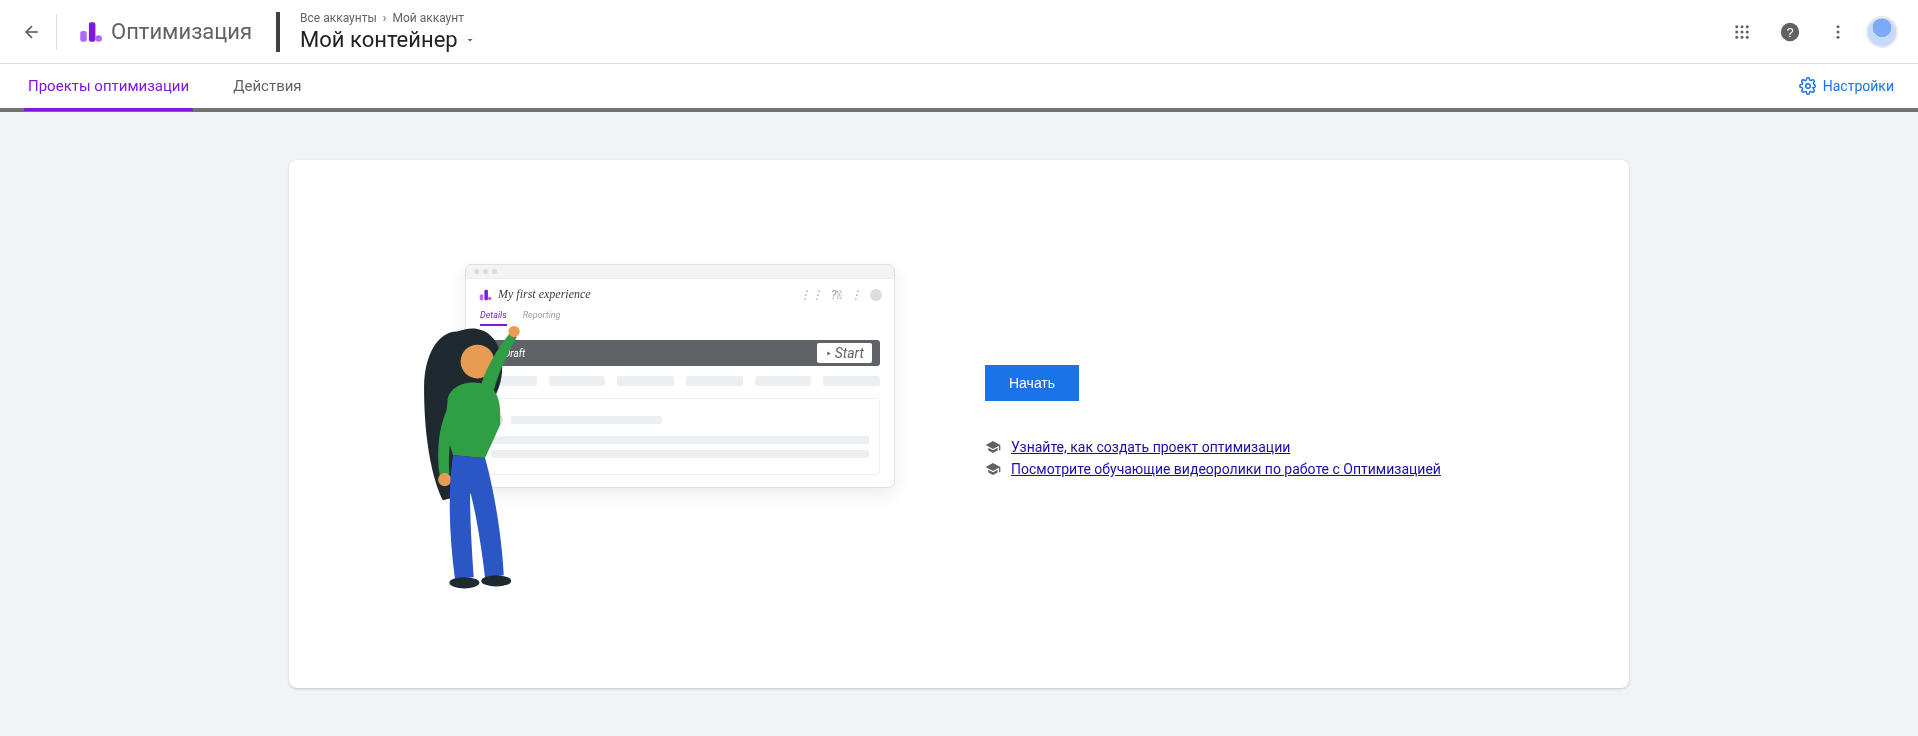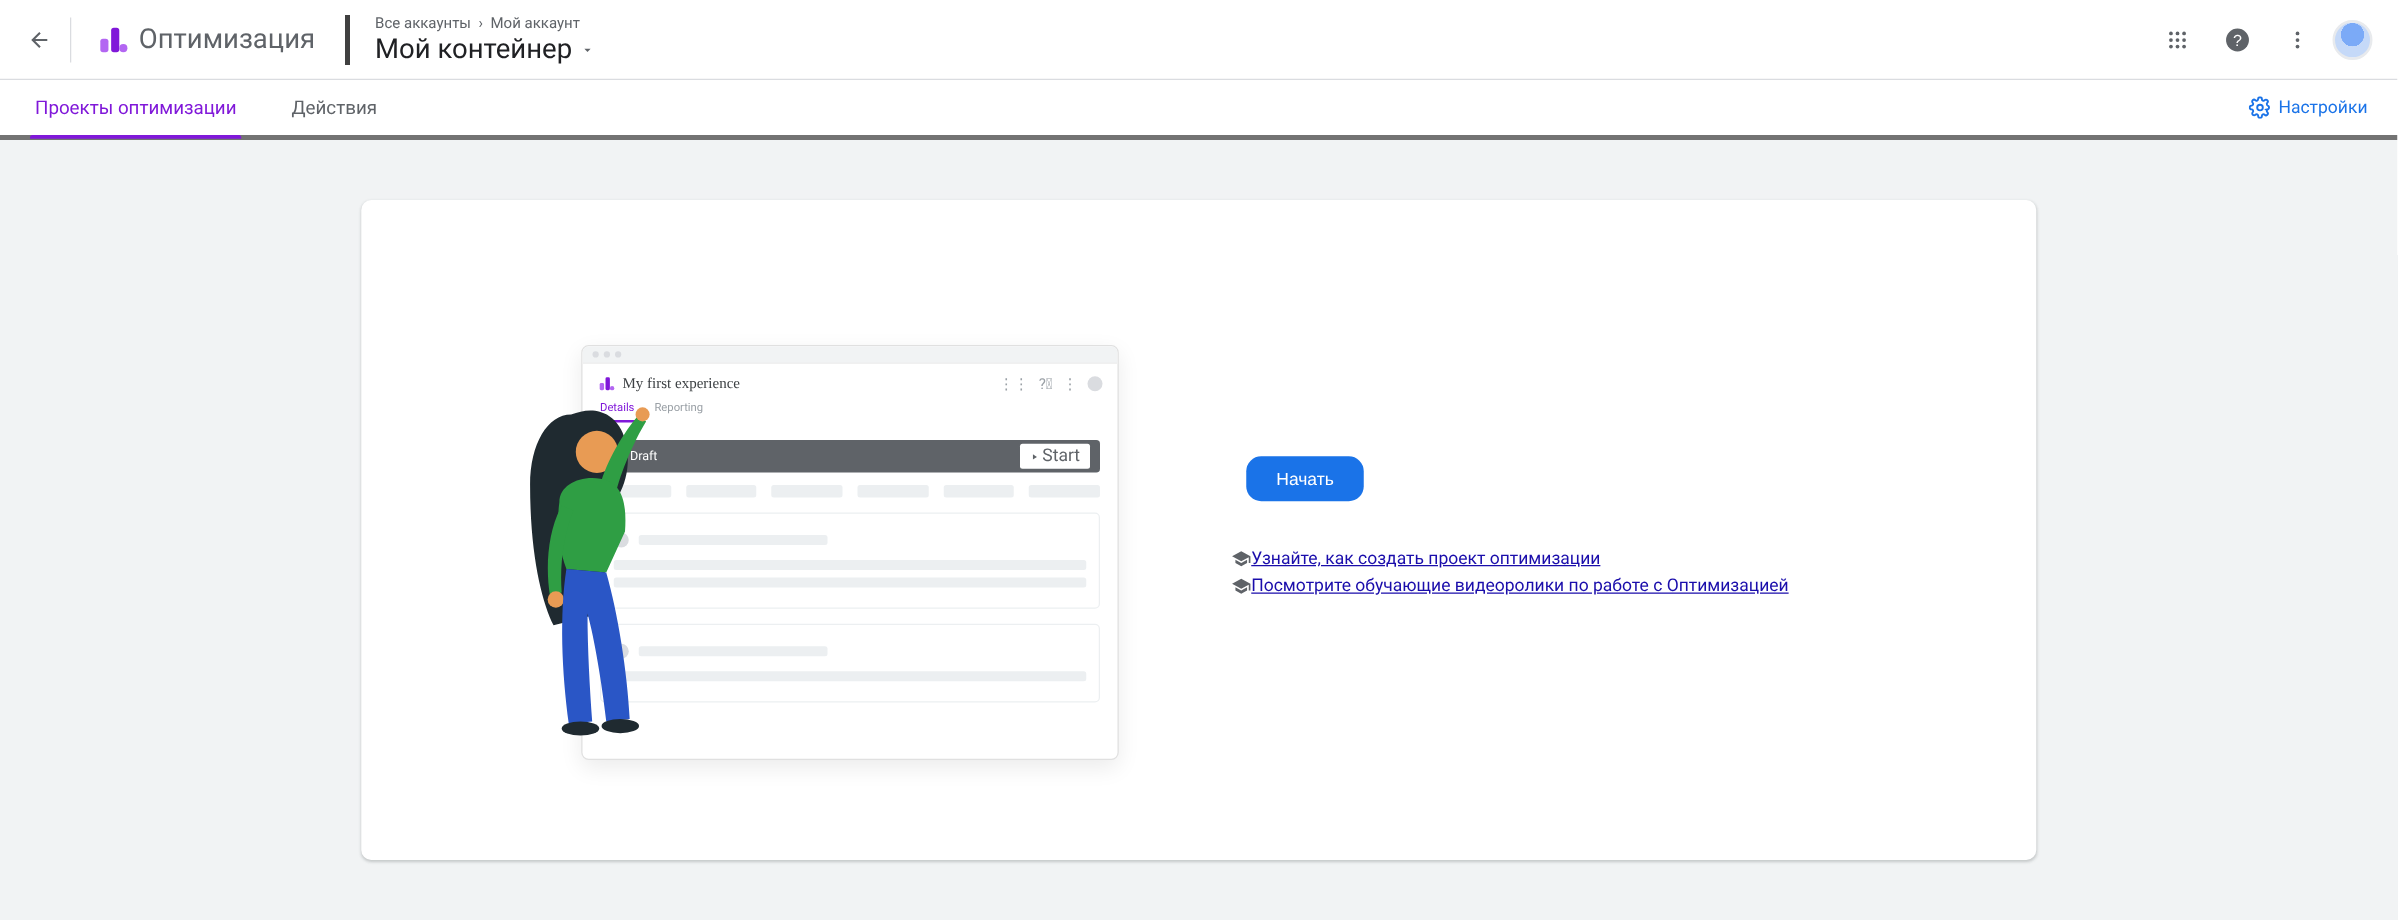--- a/index.html
+++ b/index.html
@@ -114,27 +114,28 @@
     gap: 80px;
     align-items: center;
   }
 
   
   .illu-wrap {
     position: relative;
     width: 560px; height: 320px;
   }
   .mockwin {
-    position: absolute; left: 120px; top: 12px;
-    width: 430px; height: 332px;
+    position: absolute; left: 120px; top: 0;
+    width: 430px; height: 224px;
     background: #fff;
     border: 1px solid #e0e0e0;
     border-radius: 6px;
     box-shadow: 0 6px 18px rgba(0,0,0,.08);
     overflow: hidden;
+    font-style: italic;
   }
   .mockwin .mw-top {
     height: 14px; background: #f1f3f4; border-bottom: 1px solid #eee;
     display:flex; align-items:center; gap:4px; padding-left:8px;
   }
   .mockwin .mw-top .dot{width:5px;height:5px;border-radius:50%;background:#dadce0;}
   .mockwin .mw-hdr {
     display:flex; align-items:center; justify-content:space-between;
     padding:8px 12px; font-size:12px; color:#5f6368;
   }
@@ -167,26 +168,25 @@
   .hero { flex: 1; }
   .hero h1 {
     font-size: 32px; font-weight: 400; color: #202124; margin-bottom: 16px;
   }
   .hero p {
     font-size: 16px; color: #5f6368; line-height: 1.5; max-width: 540px;
     margin-bottom: 28px;
   }
   .hero .cta {
     display:inline-block;
-    background:#1a73e8;color:#fff;border:none;border-radius:12px;
+    background:#1a73e8;color:#fff;border:none;border-radius:0;
     font-size:14px;padding:10px 24px;cursor:pointer;
     margin-bottom: 32px;
-    margin-left: 12px;
-  }
-  .hero .learn{display:flex;align-items:center;margin:6px 0;}
+  }
+  .hero .learn{display:flex;align-items:center;gap:10px;margin:6px 0;}
   .hero .learn a{color:#1a0dab;text-decoration:underline;font-size:14px;}
   .hero .learn .gicon{color:#5f6368;}
 
   svg { display:block; }
 </style>
 </head>
 <body>
 
 <div class="appbar">
   <div class="back">

